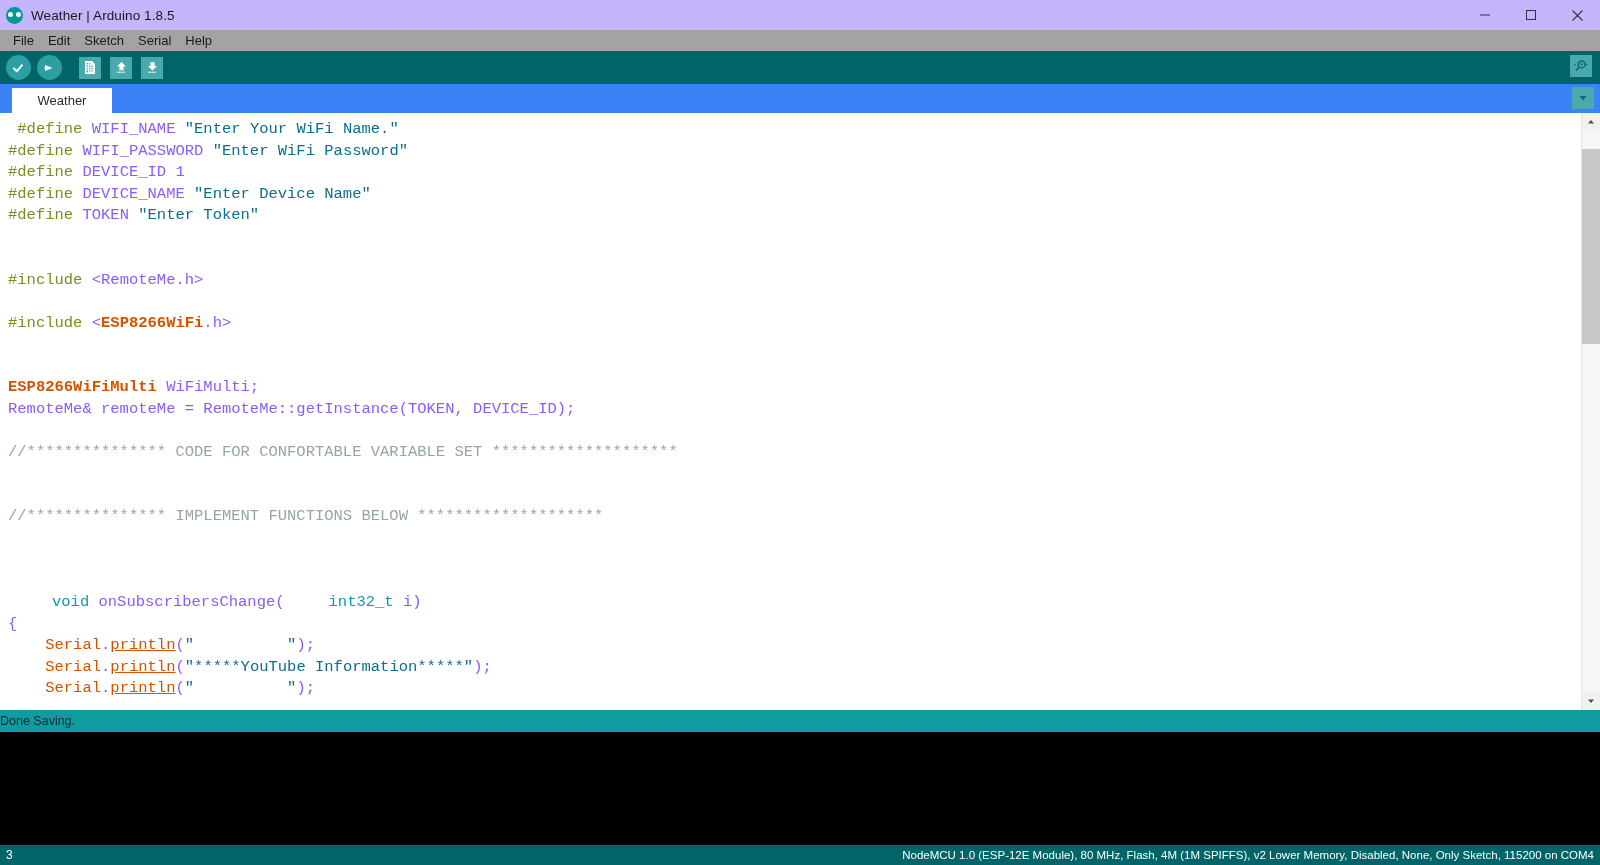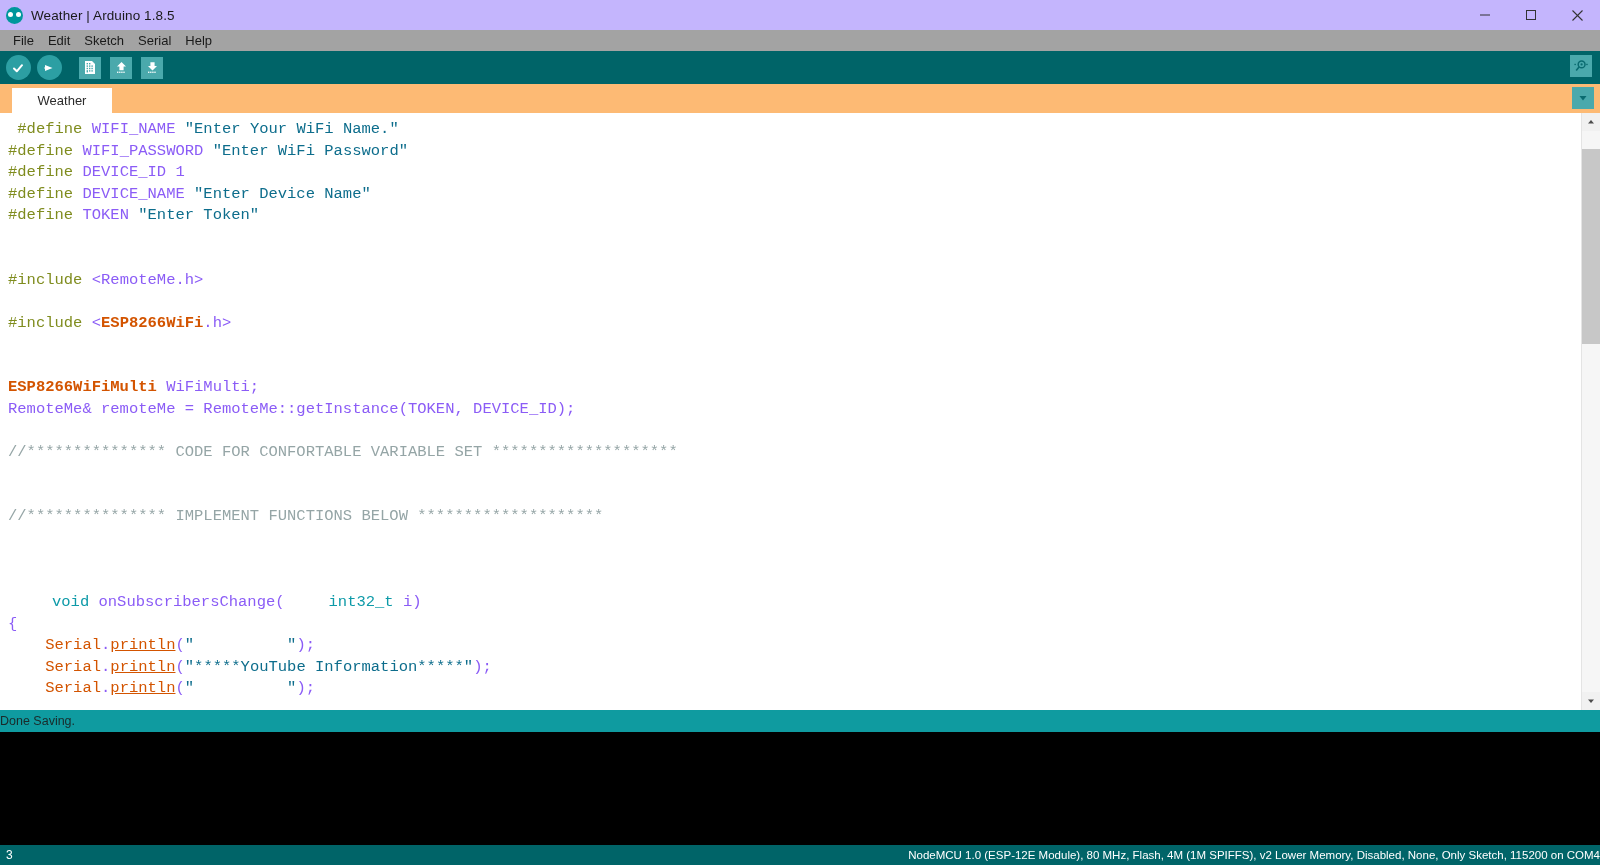--- a/index.html
+++ b/index.html
@@ -136,21 +136,21 @@
   .tb-gap { width: 10px; }
   .tb-right {
     position: absolute;
     right: 8px;
     top: 4px;
   }
 
   
   .tabbar {
     height: 29px;
-    background: #fdba74;
+    background: #3b82f6;
     display: flex;
     align-items: flex-end;
     padding-left: 12px;
     flex: 0 0 auto;
     position: relative;
   }
   .tab {
     height: 25px;
     min-width: 72px;
     background: #ffffff;
@@ -261,21 +261,21 @@
     flex: 0 0 auto;
     position: relative;
   }
   .line-num {
     color: #ffffff;
     font-size: 12px;
     padding-left: 6px;
   }
   .board-info {
     position: absolute;
-    right: 0;
+    right: 6px;
     color: #ffffff;
     font-size: 11.5px;
     white-space: nowrap;
   }
 </style>
 </head>
 <body>
 
 <div id="app">
 

